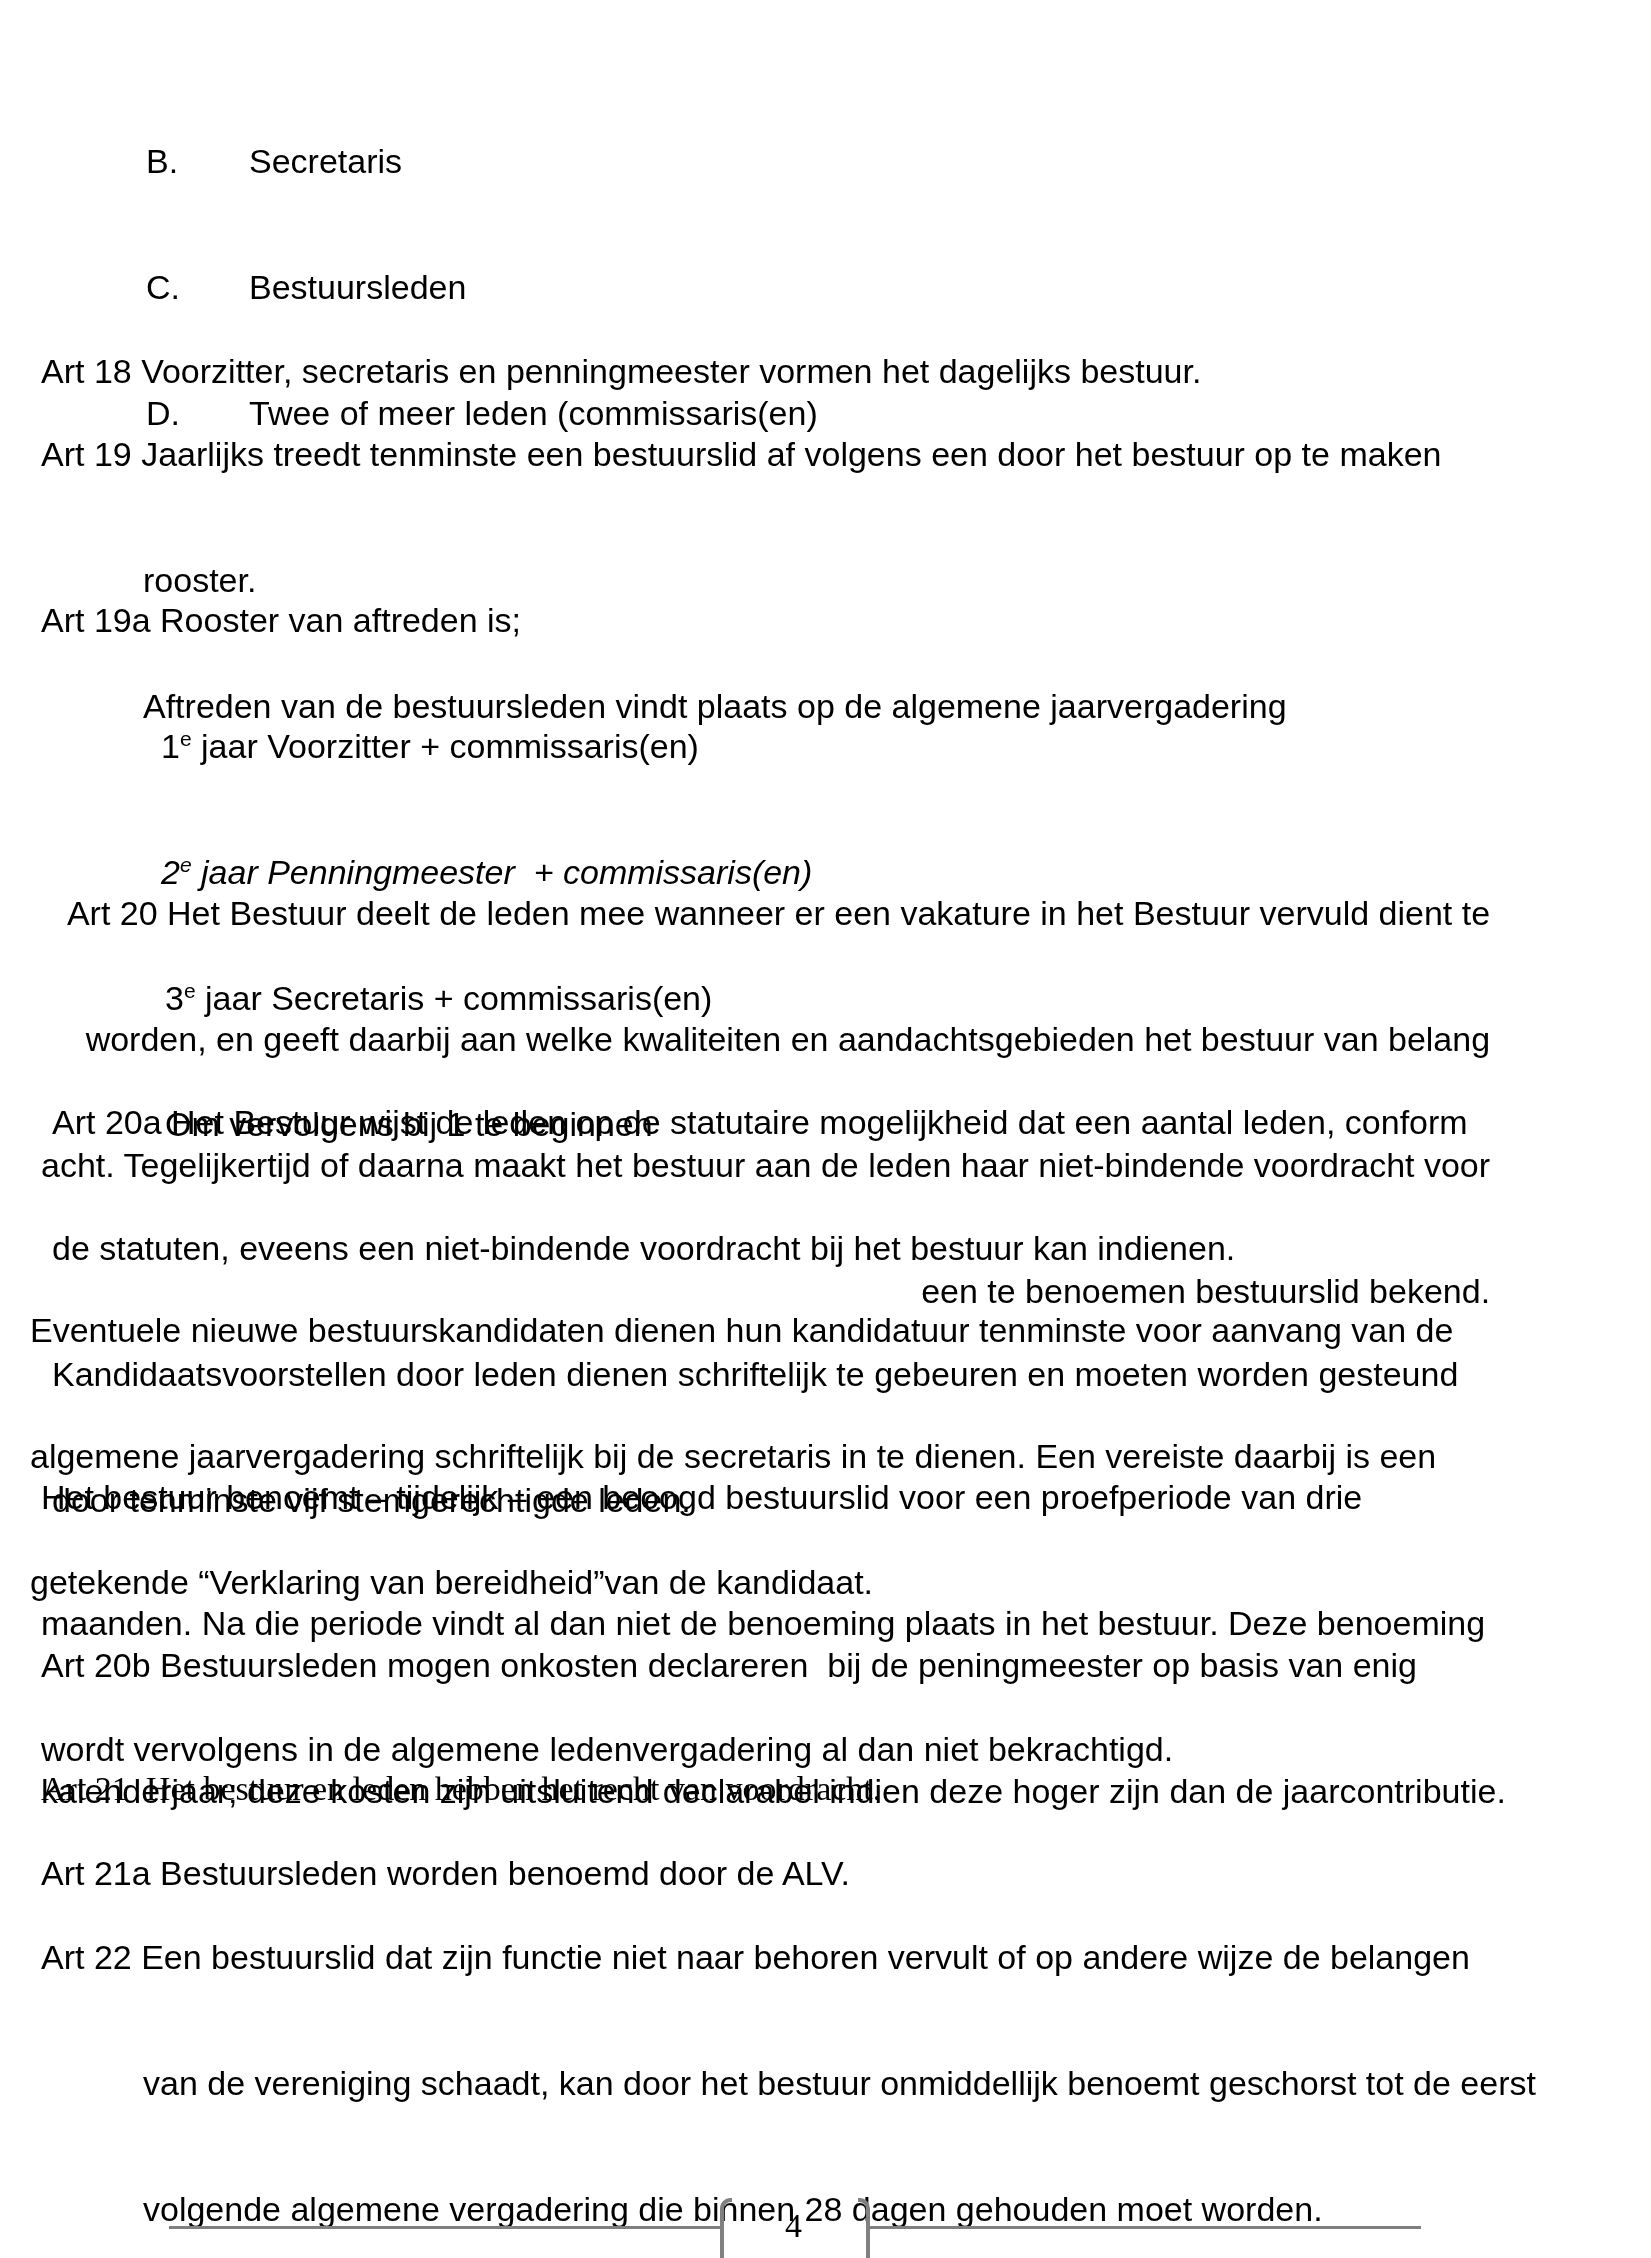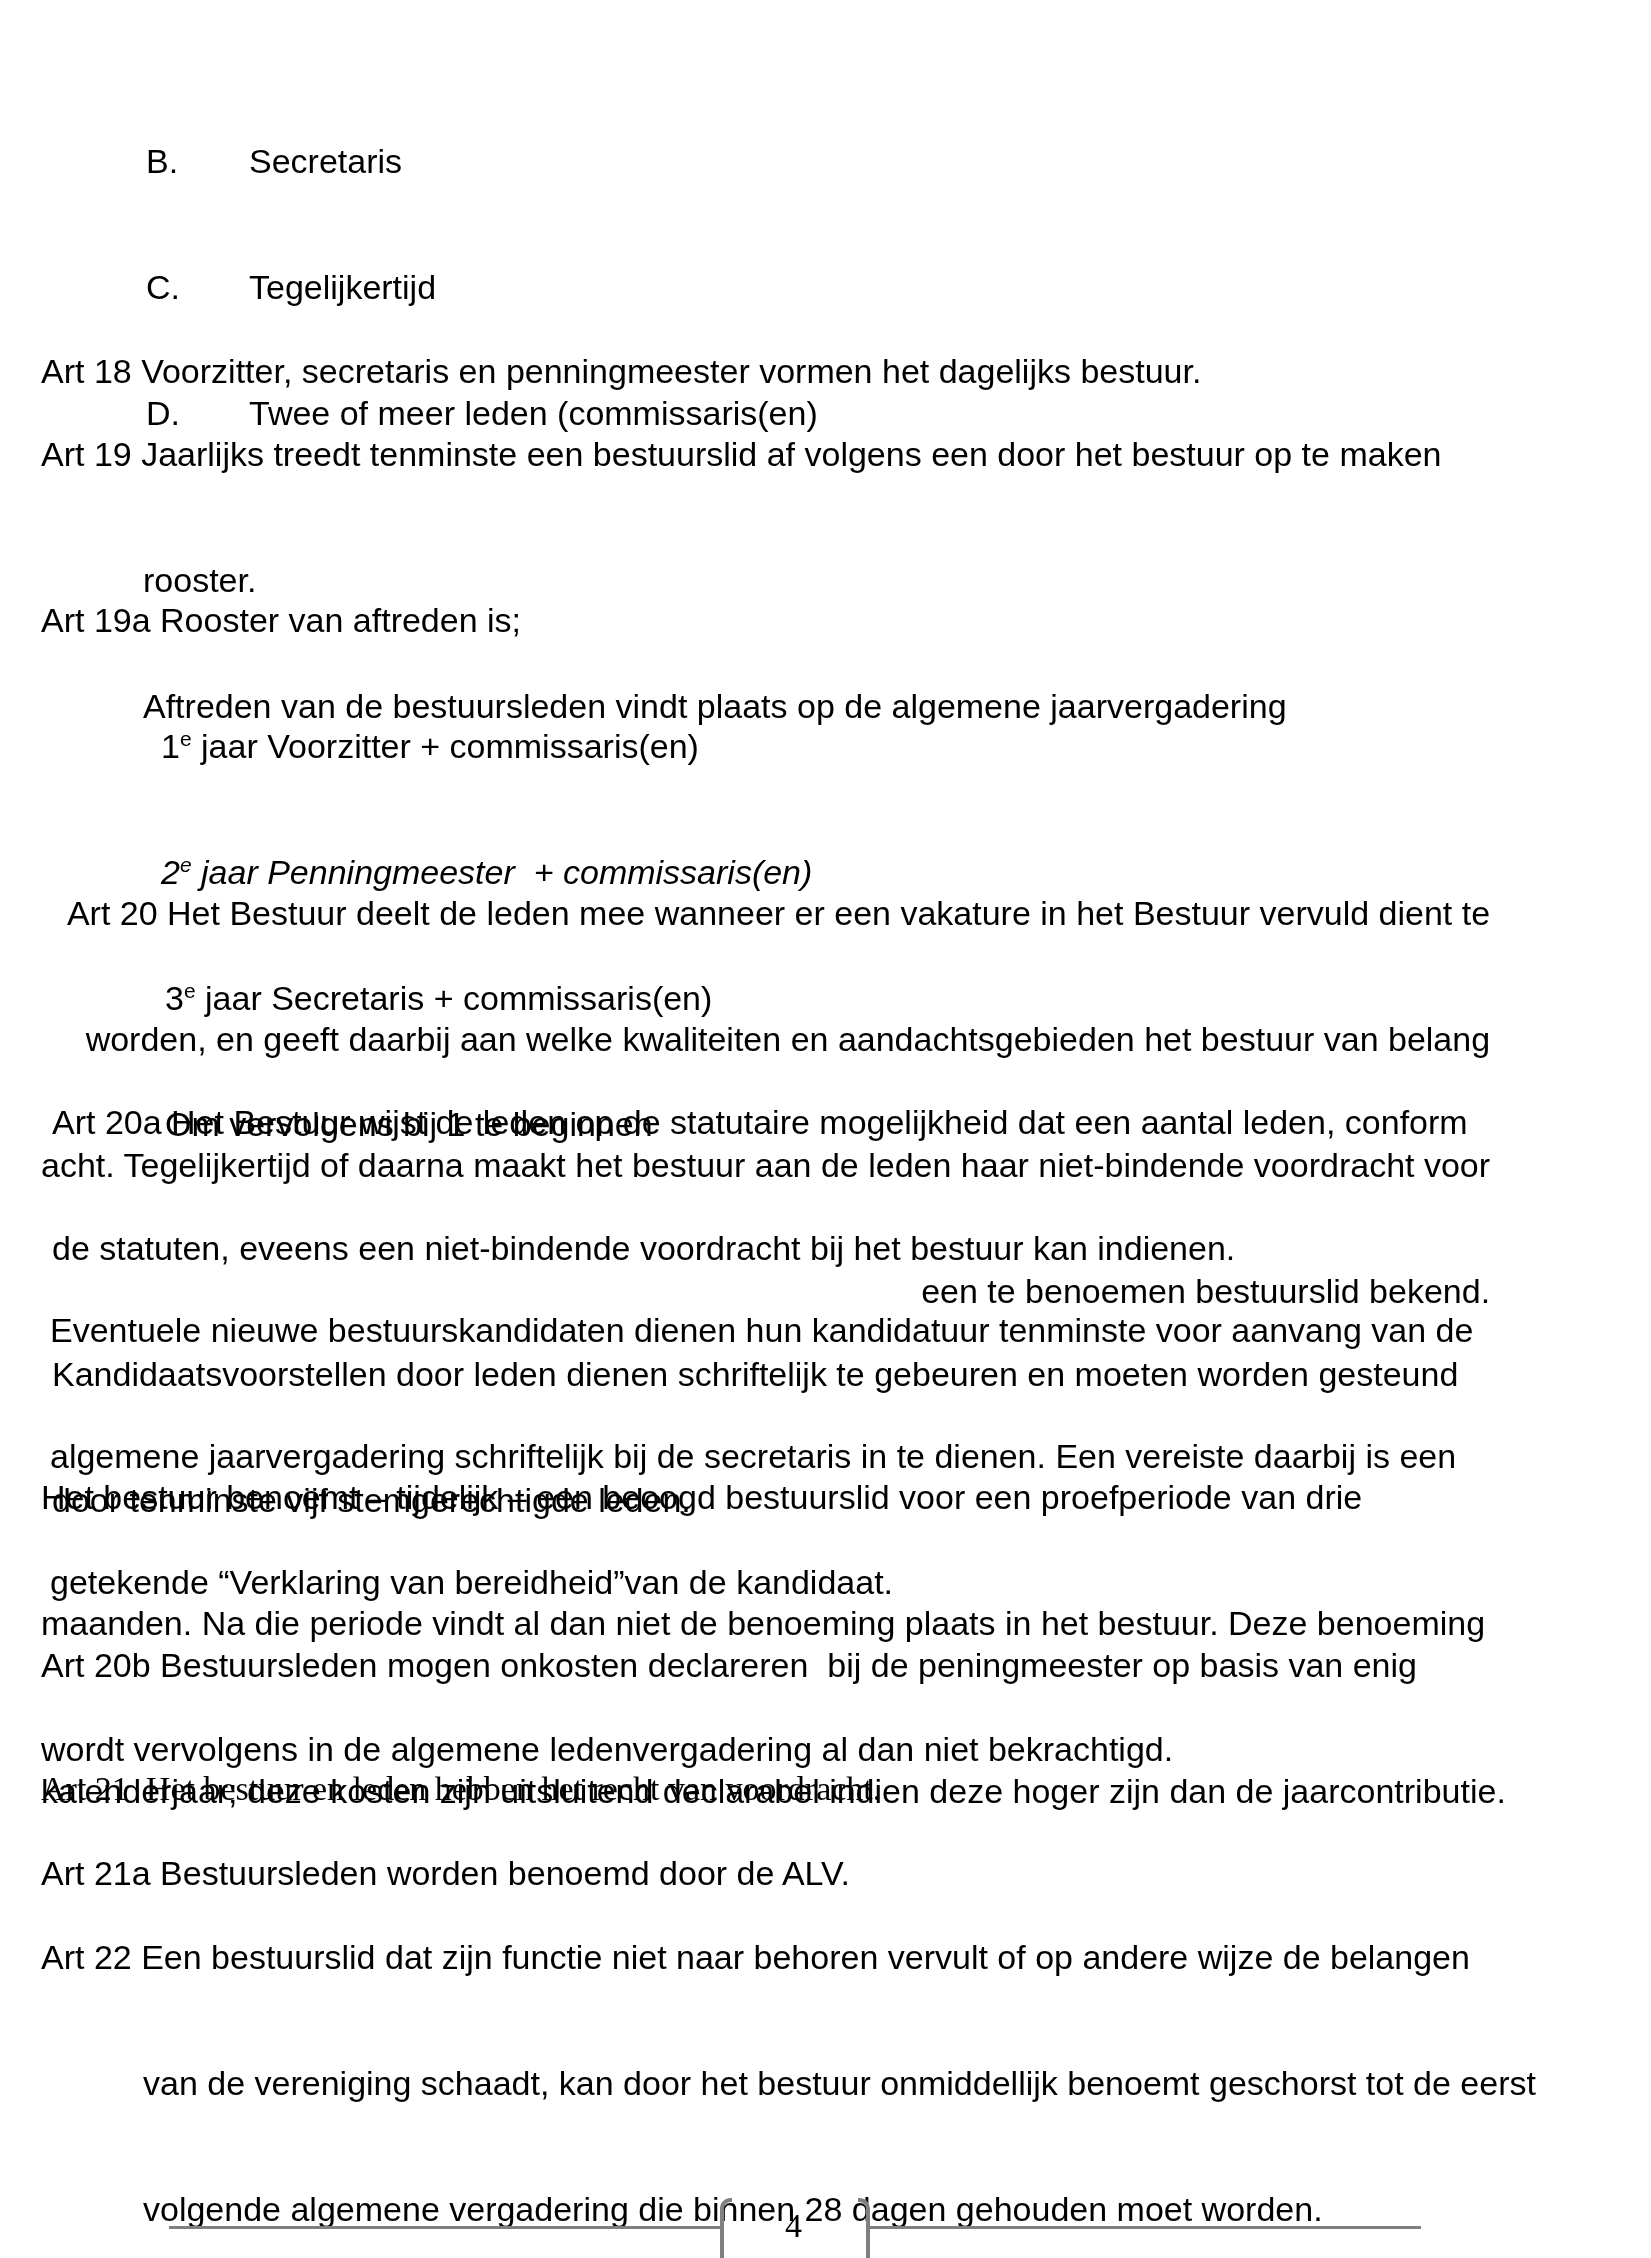--- a/index.html
+++ b/index.html
@@ -16,21 +16,21 @@
   .bracket.left { left:720px; border-right:none; border-radius:10.6px 0 0 10.6px; }
   .bracket.right { left:858px; border-left:none; border-radius:0 10.6px 10.6px 0; }
   .page-num { position:absolute; top:2208px; left:776px; width:35px; text-align:center;
               font-family:"Liberation Serif", serif; font-size:34px; line-height:35px; }
 </style>
 </head>
 <body>
 
 <div class="block" style="left:146px; top:56px;">
   <span class="list-row"><span class="list-letter">B.</span><span>Secretaris</span></span>
-  <span class="list-row"><span class="list-letter">C.</span><span>Tegelijkertijd</span></span>
+  <span class="list-row"><span class="list-letter">C.</span><span>Bestuursleden</span></span>
   <span class="list-row"><span class="list-letter">D.</span><span>Twee of meer leden (commissaris(en)</span></span>
 </div>
 
 <div class="block" style="left:41px; top:266px;">
   <span class="line">Art 18 Voorzitter, secretaris en penningmeester vormen het dagelijks bestuur.</span>
 </div>
 
 <div class="block" style="left:41px; top:349px;">
   <span class="line">Art 19 Jaarlijks treedt tenminste een bestuurslid af volgens een door het bestuur op te maken</span>
   <span class="line ind">rooster.</span>
@@ -52,21 +52,21 @@
   <span class="line">een te benoemen bestuurslid bekend.</span>
 </div>
 
 <div class="block" style="left:52px; top:1017px;">
   <span class="line">Art 20a Het Bestuur wijst de leden op de statutaire mogelijkheid dat een aantal leden, conform</span>
   <span class="line">de statuten, eveens een niet-bindende voordracht bij het bestuur kan indienen.</span>
   <span class="line">Kandidaatsvoorstellen door leden dienen schriftelijk te gebeuren en moeten worden gesteund</span>
   <span class="line">door tenminste vijf stemgerechtigde leden.</span>
 </div>
 
-<div class="block" style="left:50px; top:1225px;">
+<div class="block" style="left:30px; top:1225px;">
   <span class="line">Eventuele nieuwe bestuurskandidaten dienen hun kandidatuur tenminste voor aanvang van de</span>
   <span class="line">algemene jaarvergadering schriftelijk bij de secretaris in te dienen. Een vereiste daarbij is een</span>
   <span class="line">getekende “Verklaring van bereidheid”van de kandidaat.</span>
 </div>
 
 <div class="block" style="left:41px; top:1392px;">
   <span class="line">Het bestuur benoemt – tijdelijk – een beoogd bestuurslid voor een proefperiode van drie</span>
   <span class="line">maanden. Na die periode vindt al dan niet de benoeming plaats in het bestuur. Deze benoeming</span>
   <span class="line">wordt vervolgens in de algemene ledenvergadering al dan niet bekrachtigd.</span>
 </div>

